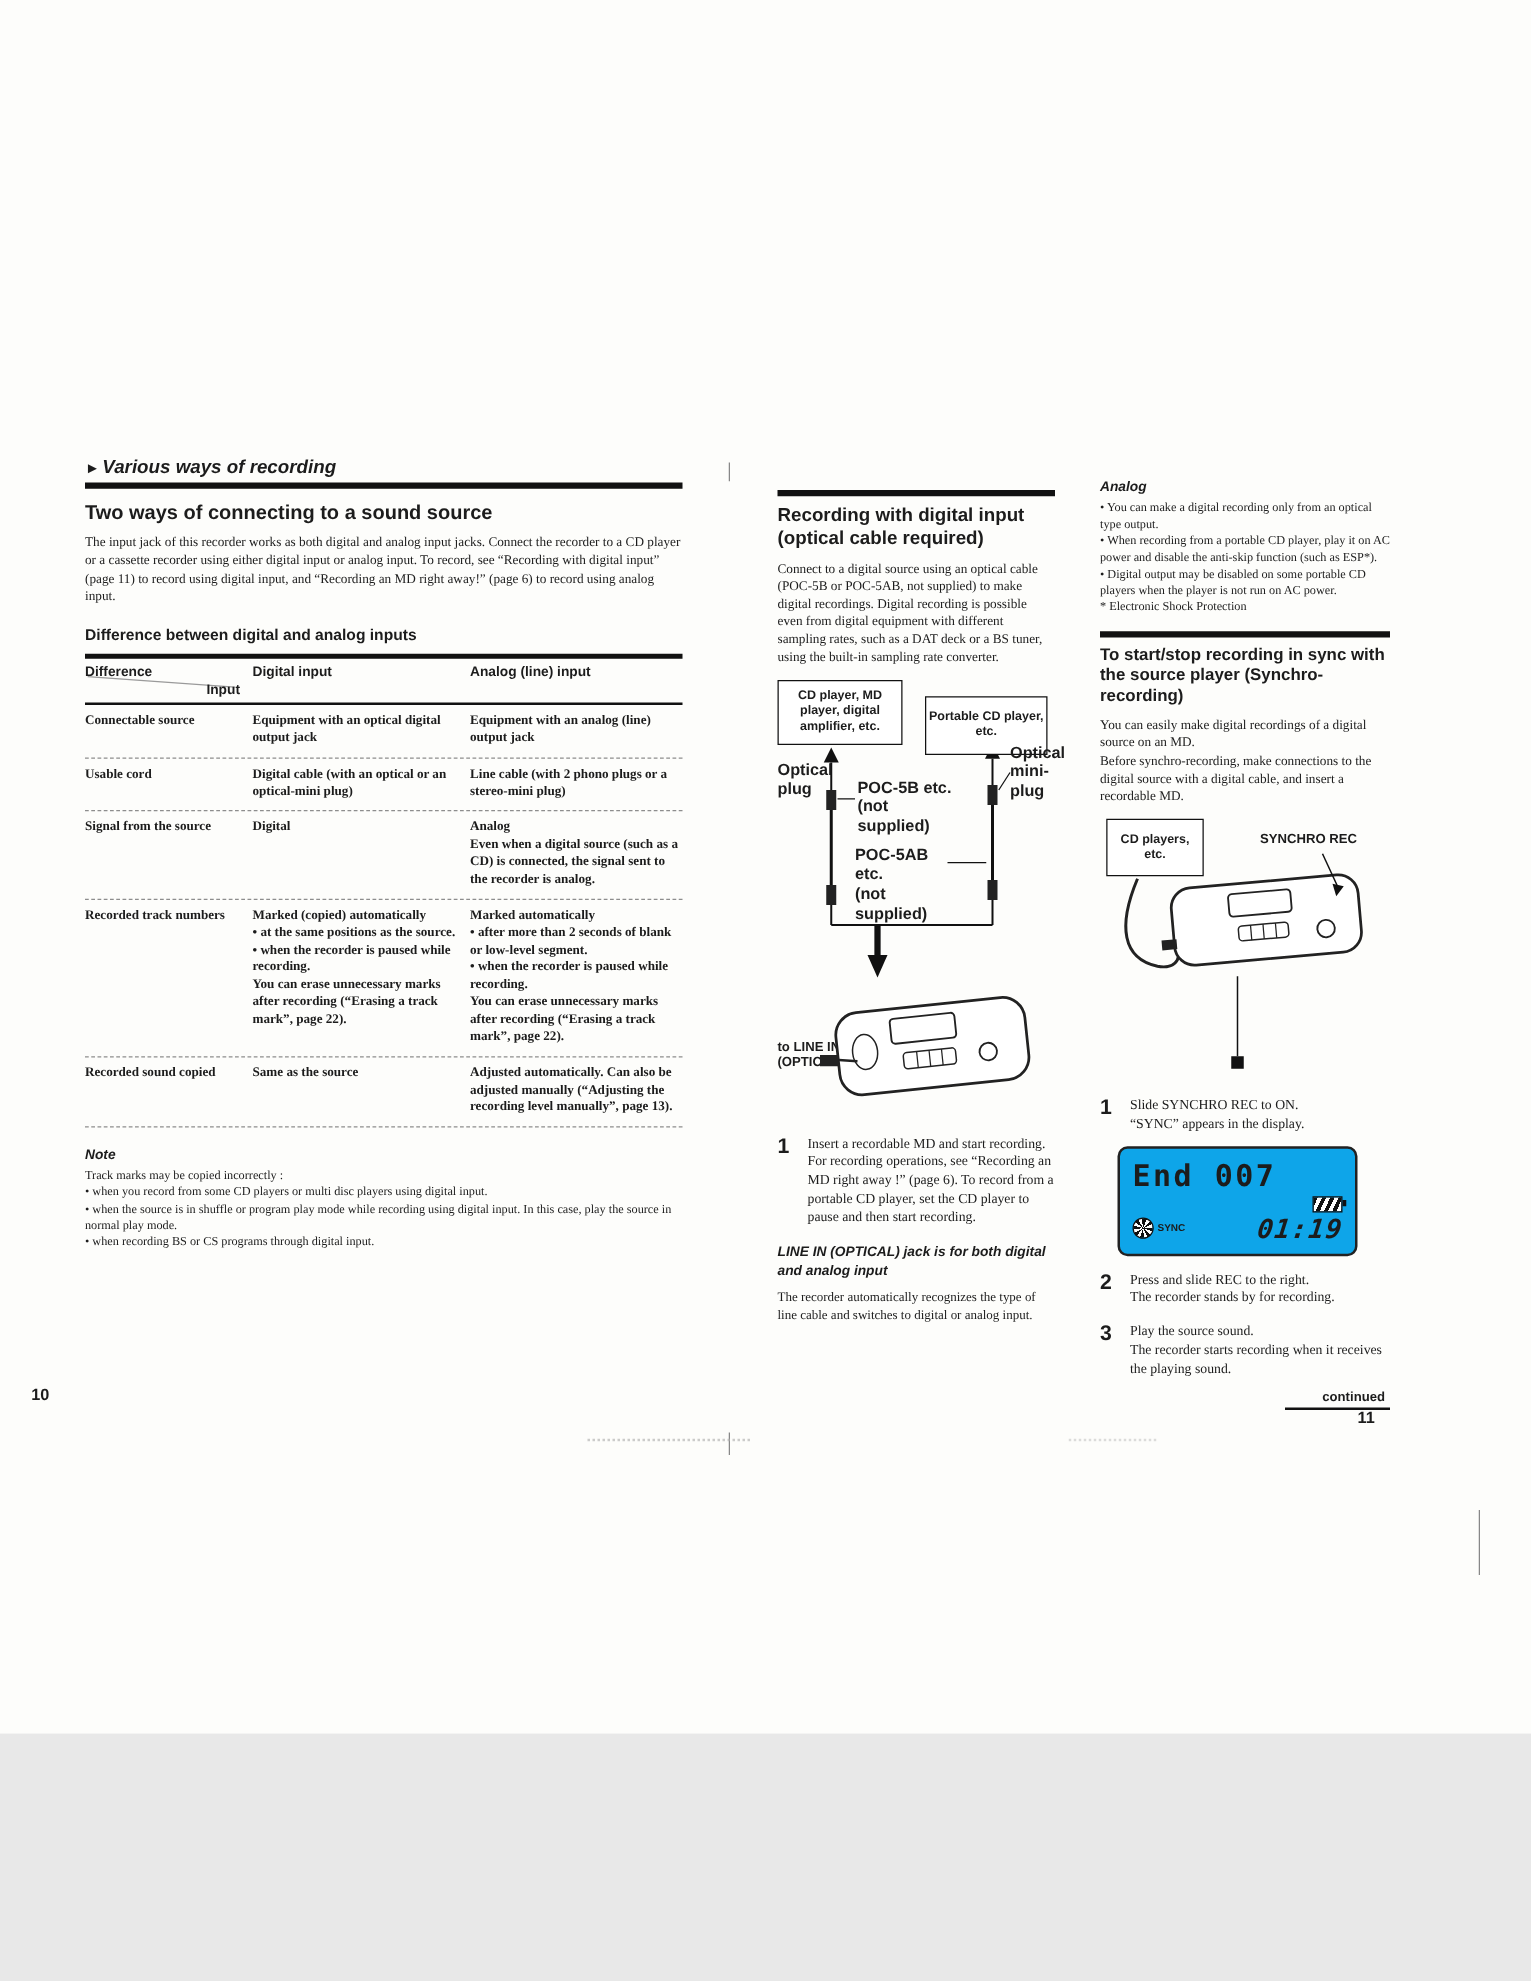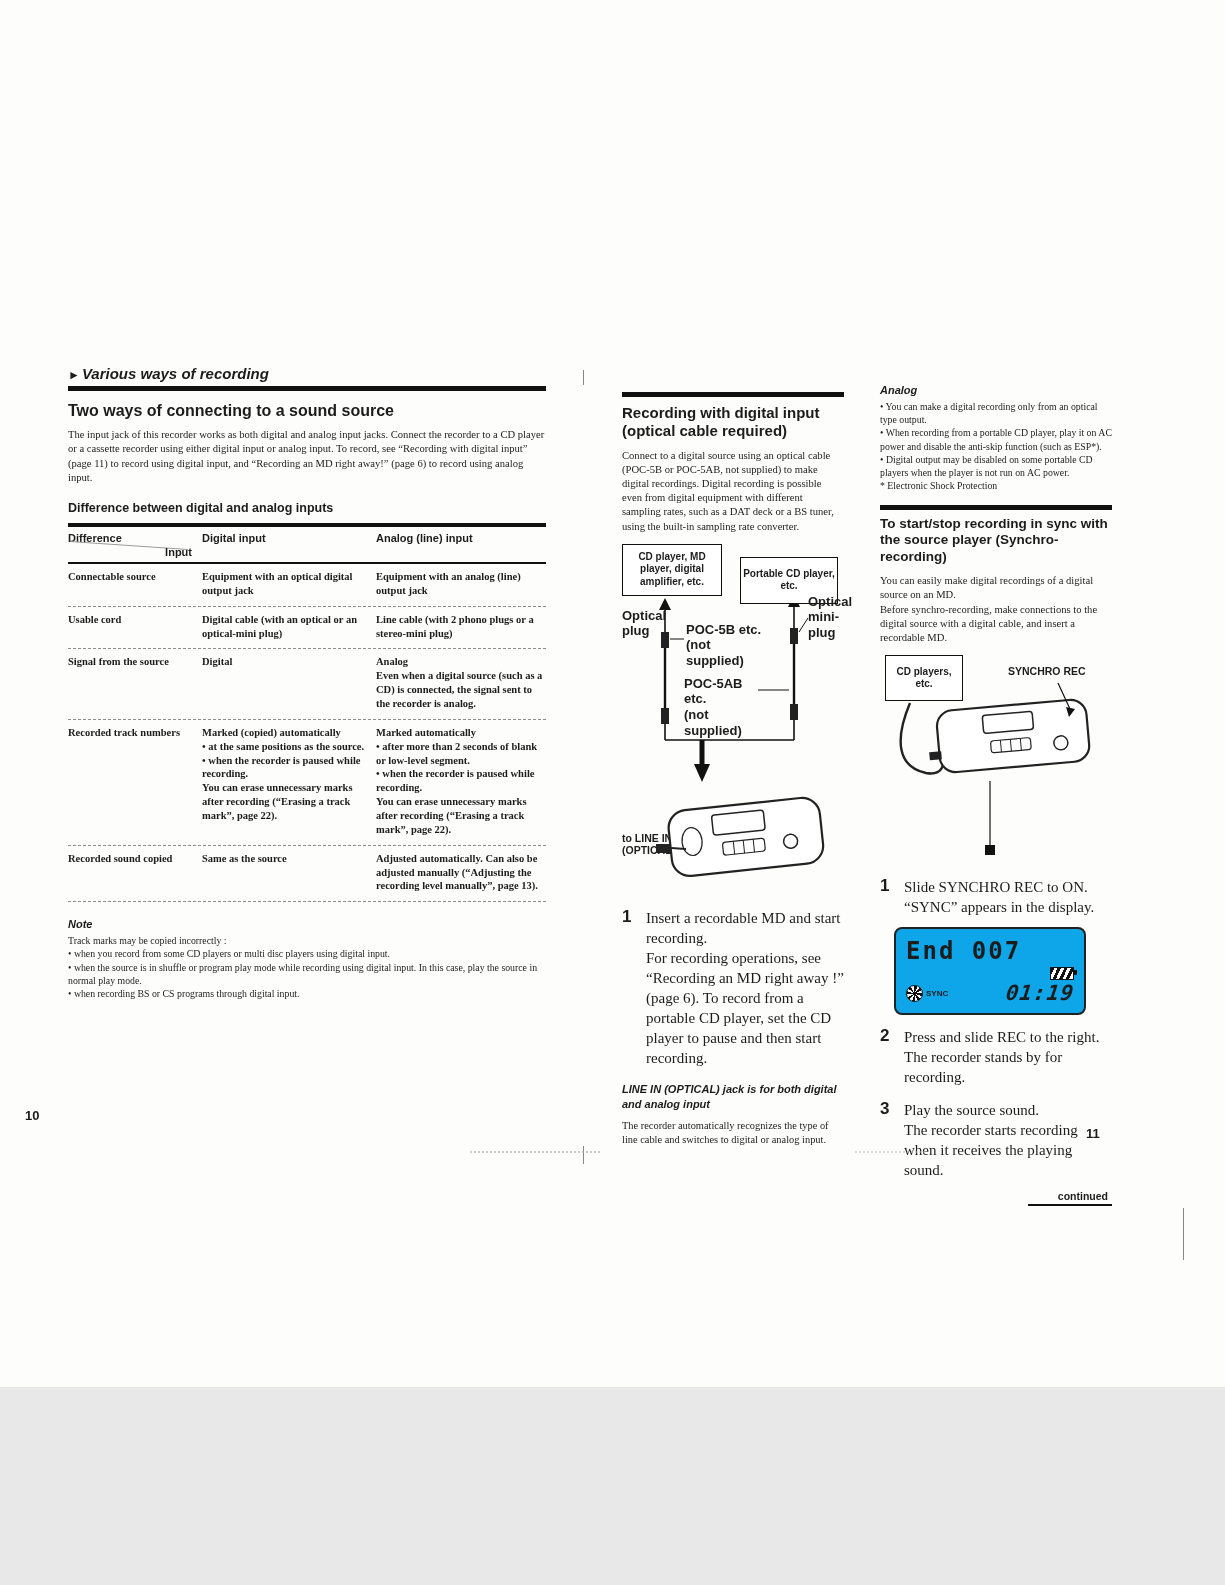--- a/index.html
+++ b/index.html
@@ -37,21 +37,21 @@
            font-size:10.5px;line-height:1.32;}
   .cell{white-space:pre-line;font-weight:bold;}
 
   .note{margin-top:16px;}
   .note-title{font-family:"Liberation Sans",sans-serif;font-weight:bold;font-style:italic;font-size:11px;}
   .note-body{font-size:9.8px;line-height:1.35;margin-top:4px;}
 
   
   .step{display:flex;margin-top:12px;}
   .step-num{font-family:"Liberation Sans",sans-serif;font-weight:bold;font-size:17px;width:24px;flex:none;line-height:1;}
-  .step-text{font-size:15px;line-height:1.34;white-space:pre-line;flex:1;}
+  .step-text{font-size:11px;line-height:1.34;white-space:pre-line;flex:1;}
 
   .subhead{font-family:"Liberation Sans",sans-serif;font-weight:bold;font-style:italic;font-size:11px;
            margin:14px 0 0 0;line-height:1.3;}
 
   
   .mid-diagram{position:relative;height:352px;margin-top:10px;}
   .dbox{position:absolute;border:1.5px solid #111;display:flex;align-items:center;justify-content:center;
         text-align:center;font-family:"Liberation Sans",sans-serif;font-weight:bold;font-size:10px;
         line-height:1.25;padding:2px;box-sizing:border-box;background:#fff;white-space:pre-line;}
   .dbox1{left:0;top:0;width:100px;height:52px;}

